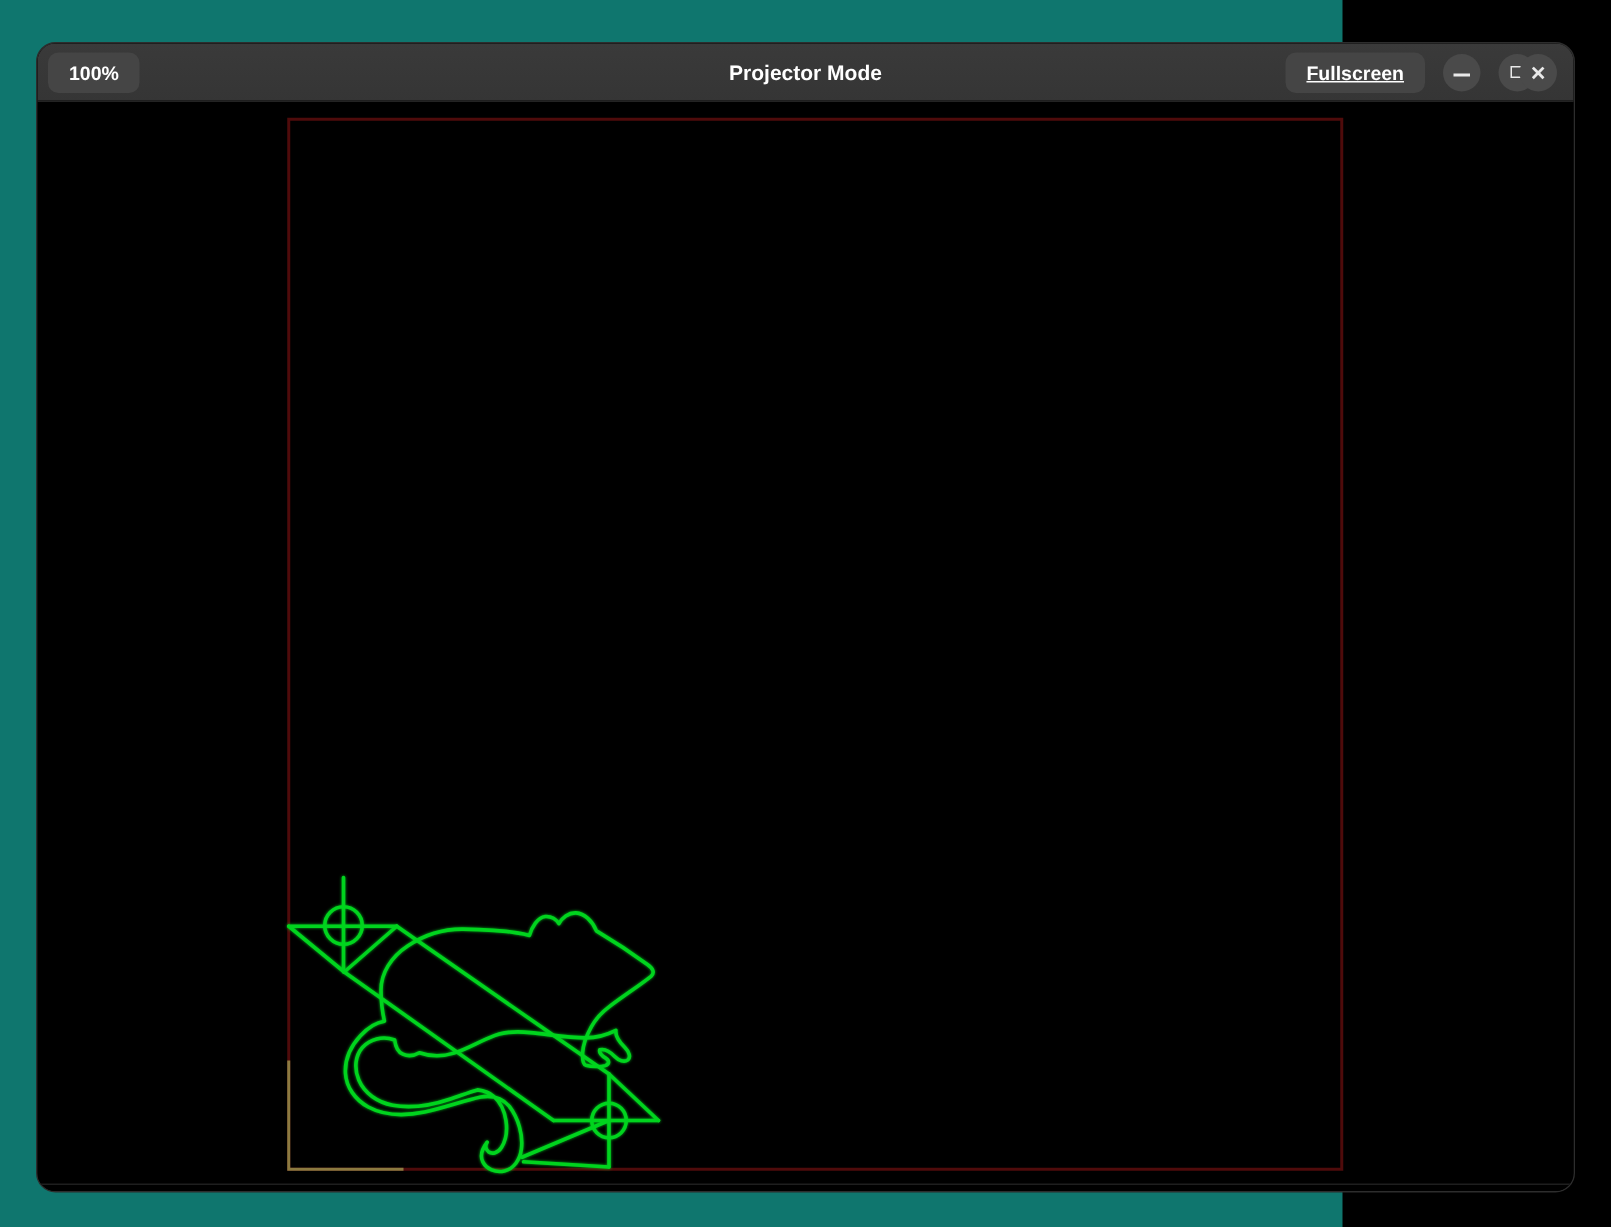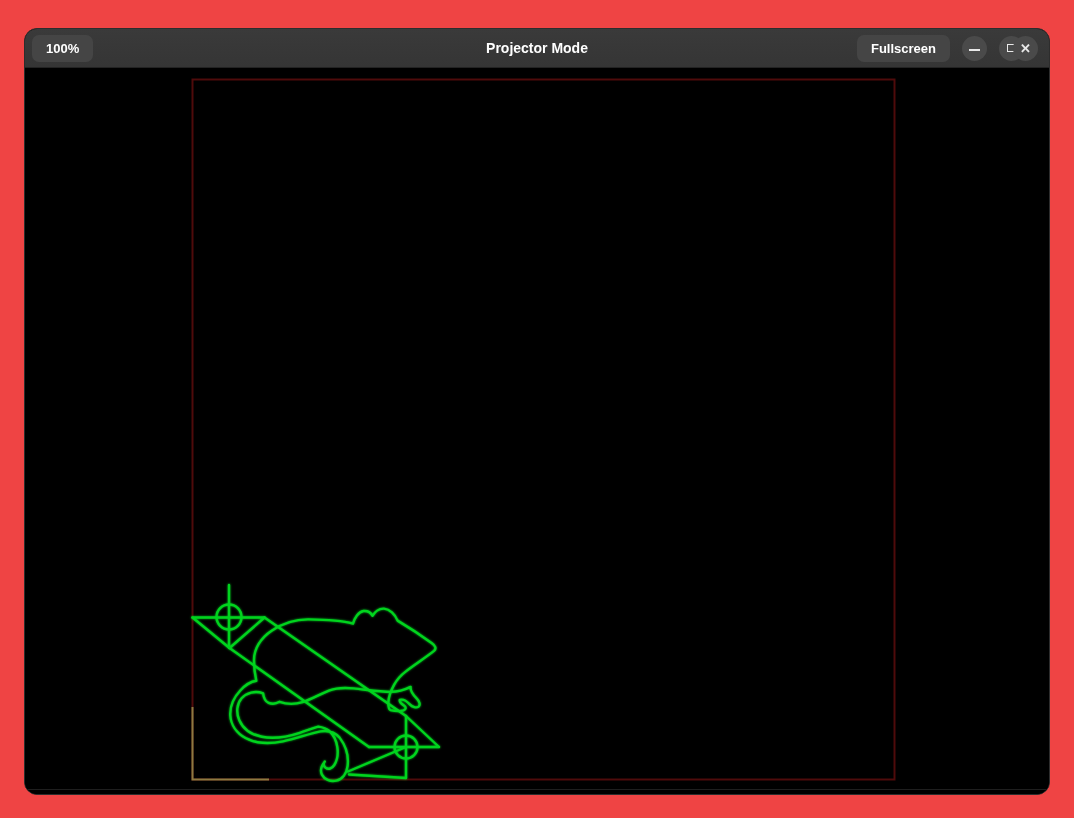--- a/index.html
+++ b/index.html
@@ -1,26 +1,26 @@
 <!DOCTYPE html>
 <html><head>
 <meta charset="utf-8">
 <style>
   html,body{margin:0;padding:0;background:#000;width:1074px;height:818px;overflow:hidden;
     font-family:"Liberation Sans", sans-serif;}
-  #stage{position:relative;width:1074px;height:818px;background:#ef4444;}
+  #stage{position:relative;width:895px;height:818px;background:#0f766e;}
   .window{position:absolute;left:24px;top:28px;width:1026px;height:767px;
     background:#000;border:1px solid #2d2d2d;border-radius:13px;box-sizing:border-box;overflow:hidden;}
   .titlebar{position:absolute;left:0;top:0;width:100%;height:39px;
     background:linear-gradient(#3a3a3a,#353535);border-bottom:1px solid #232323;box-sizing:border-box;}
   .tb-btn{position:absolute;top:6px;height:27px;background:#454545;border:none;border-radius:7px;
     color:#fff;font-weight:bold;font-size:13px;padding:0 14px;line-height:27px;text-align:center;
     font-family:"Liberation Sans", sans-serif;}
   .zoom-btn{left:7px;}
-  .fullscreen-btn{right:99px;}
+  .fullscreen-btn{right:99px;text-decoration:underline;}
   .win-title{position:absolute;left:0;right:0;top:0;height:39px;line-height:39px;text-align:center;
     color:#ffffff;font-weight:bold;font-size:14px;pointer-events:none;}
   .ctrl{position:absolute;top:7px;width:25px;height:25px;border-radius:50%;background:#4a4a4a;
     border:none;padding:0;}
   .ctrl-min{right:62px;}
   .ctrl-max{right:25px;}
   .ctrl-close{right:-12px;right:11px;}
   .ico-minus{position:absolute;left:7px;top:13px;width:11px;height:2px;background:#e9e9e9;}
   .ico-square{position:absolute;left:8px;top:8px;width:8px;height:8px;border:1.5px solid #e9e9e9;
     background:transparent;box-sizing:border-box;}

